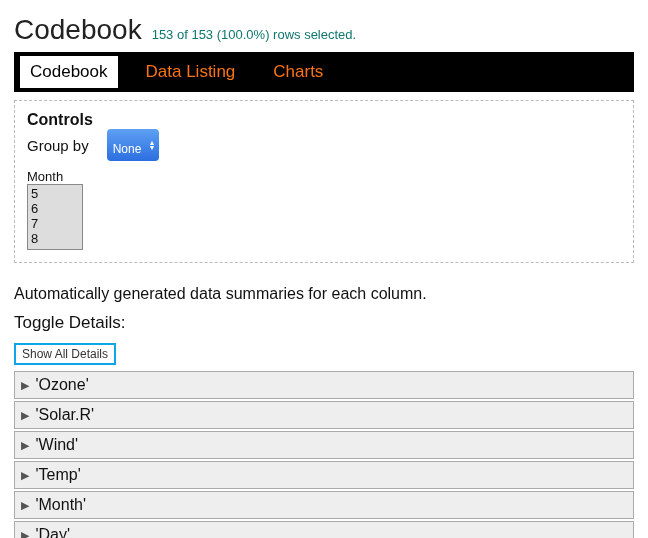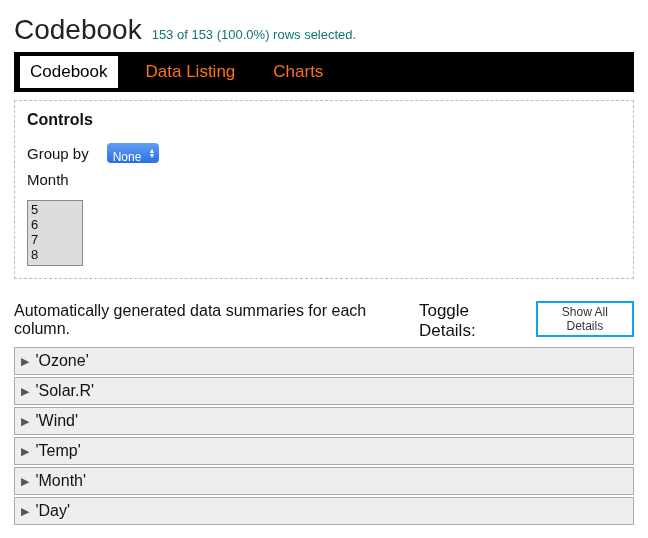--- a/index.html
+++ b/index.html
@@ -30,63 +30,64 @@
   }
   .tab.active {
     background: #fff;
     color: #000;
   }
   .controls-panel {
     border: 1px dashed #bbb;
     padding: 10px 12px 12px 12px;
     margin-top: 8px;
   }
-  .controls-title { font-weight: 700; font-size: 16px; margin-bottom: 14px; }
+  .controls-title { font-weight: 700; font-size: 16px; margin-bottom: 0; }
   .groupby-row { display: flex; align-items: center; gap: 18px; margin-bottom: 8px; }
   .groupby-label { font-size: 15px; }
   .select-wrap {
     position: relative;
     display: inline-flex;
     align-items: center;
     background: linear-gradient(#5ea0f2, #2c6fe0);
     border-radius: 4px;
-    height: 20px;
+    height: 32px;
     padding: 8px 18px 0 6px;
     color: #fff;
     font-size: 12px;
     cursor: pointer;
   }
   .select-wrap .chevrons {
     position: absolute;
     right: 4px;
     top: 50%;
     transform: translateY(-50%);
     display: flex;
     flex-direction: column;
     line-height: 5px;
     font-size: 7px;
     color: #fff;
   }
-  .month-label { font-size: 15px; margin-bottom: 12px; }
+  .month-label { font-size: 13px; margin-bottom: 0; }
   .month-list {
     width: 56px;
     height: 66px;
     border: 1px solid #888;
     background: #ddd;
     font-size: 13px;
     padding: 1px 3px;
     overflow: hidden;
   }
   .month-list div { line-height: 15px; cursor: pointer; }
   .summary-row {
     display: flex;
     align-items: baseline;
     gap: 10px;
     margin-top: 22px;
     margin-bottom: 6px;
+    flex-direction: column;
   }
   .summary-text { font-size: 16px; }
   .toggle-label { font-size: 17px; }
   .show-btn {
     border: 2px solid #0ea5e9;
     background: #fff;
     color: #333;
     font-size: 12px;
     padding: 2px 6px;
     cursor: pointer;

